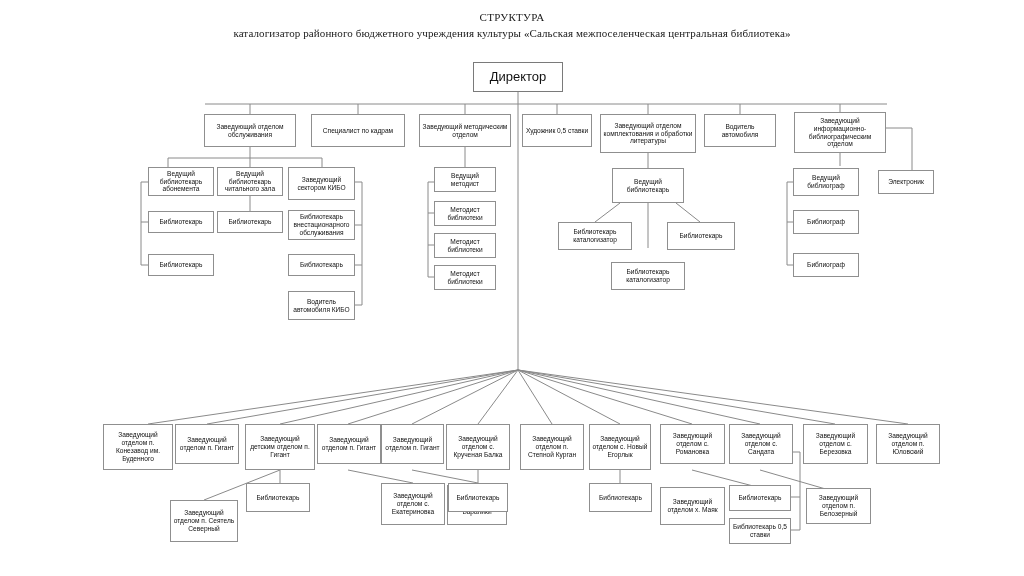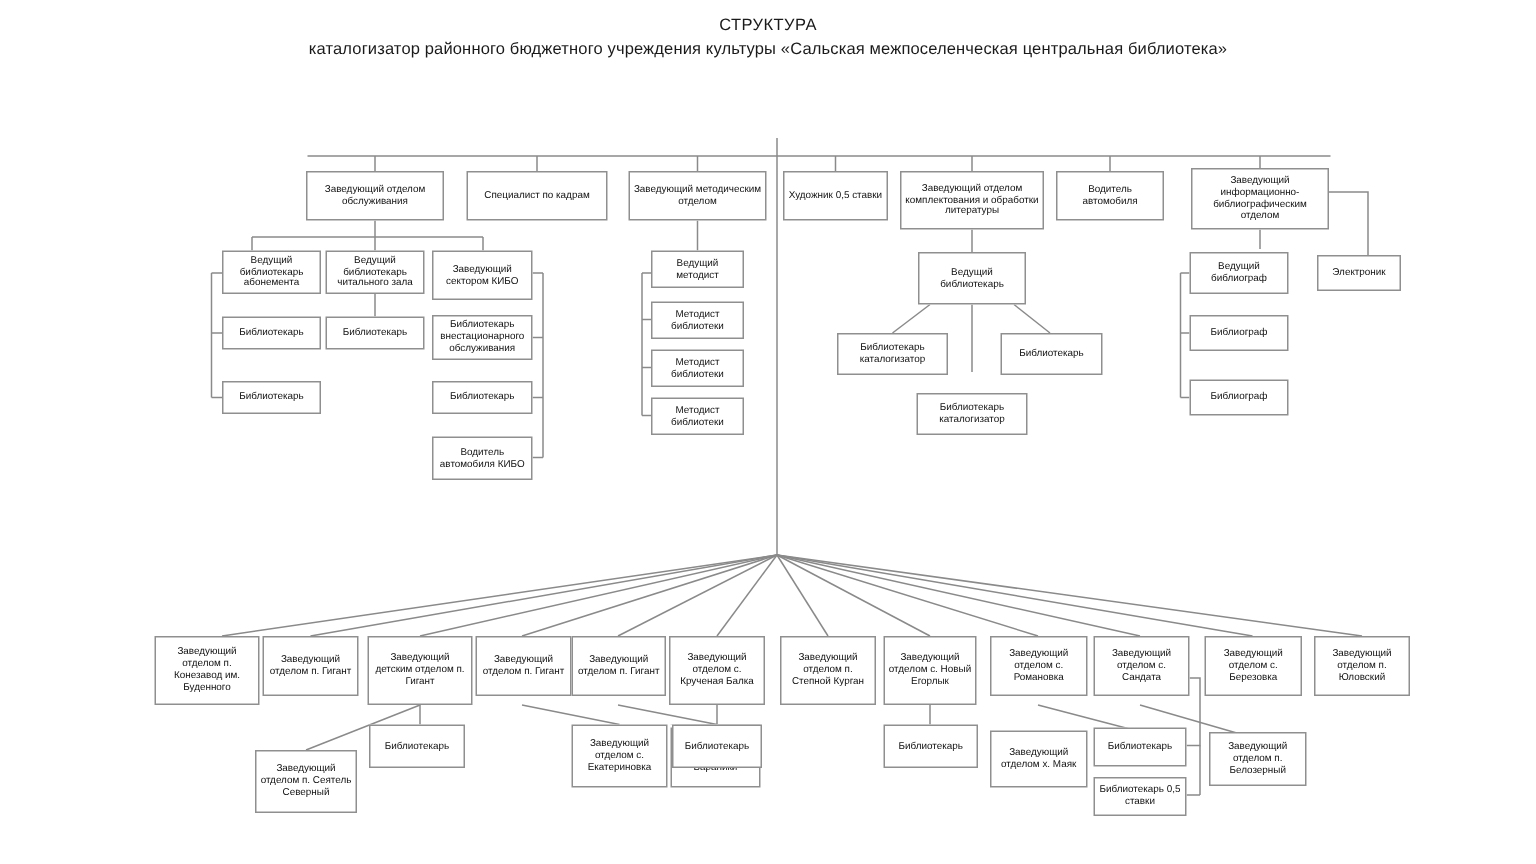--- a/index.html
+++ b/index.html
@@ -8,21 +8,21 @@
     background:#ffffff;
     font-family:"Liberation Sans","DejaVu Sans",sans-serif;
     color:#1a1a1a;
     overflow:hidden;
     position:relative;
   }
   #chart{position:absolute;left:0;top:0;width:1024px;height:576px;}
   #wires{position:absolute;left:0;top:0;width:1024px;height:576px;pointer-events:none;}
   #wires line,#wires path,#wires polyline{stroke:#8a8a8a;stroke-width:1;fill:none;}
 
-  .ttl{position:absolute;left:0;top:0;width:1024px;text-align:center;}
+  .ttl{position:absolute;left:0;top:0;width:1024px;text-align:center;font-family:Liberation Serif, serif;}
   .ttl .l1{font-size:11px;letter-spacing:.3px;margin-top:11px;}
   .ttl .l2{font-size:11px;letter-spacing:.1px;margin-top:4px;}
 
   .node{
     position:absolute;
     box-sizing:border-box;
     border:1px solid #8f8f8f;
     background:#fff;
     display:flex;align-items:center;justify-content:center;
     text-align:center;
@@ -116,20 +116,23 @@
     <line x1="412" y1="470" x2="478" y2="483"></line>
     <line x1="478" y1="470" x2="478" y2="483"></line>
     <line x1="620" y1="470" x2="620" y2="483"></line>
     <line x1="692" y1="470" x2="757" y2="487"></line>
     <polyline points="793,452 800,452 800,497 791,497"></polyline>
     <polyline points="800,530 791,530"></polyline>
     <line x1="800" y1="497" x2="800" y2="530"></line>
     <line x1="760" y1="470" x2="836" y2="492"></line>
   </svg>
 
+  <div class="node root" style="left:473px;top:62px;width:90px;height:30px;">
+    <span>Директор</span>
+  </div>
 
   <div class="node" style="left:204px;top:114px;width:92px;height:33px;">
     <span>Заведующий отделом обслуживания</span>
   </div>
   <div class="node" style="left:311px;top:114px;width:94px;height:33px;">
     <span>Специалист по кадрам</span>
   </div>
   <div class="node" style="left:419px;top:114px;width:92px;height:33px;">
     <span>Заведующий методическим отделом</span>
   </div>

